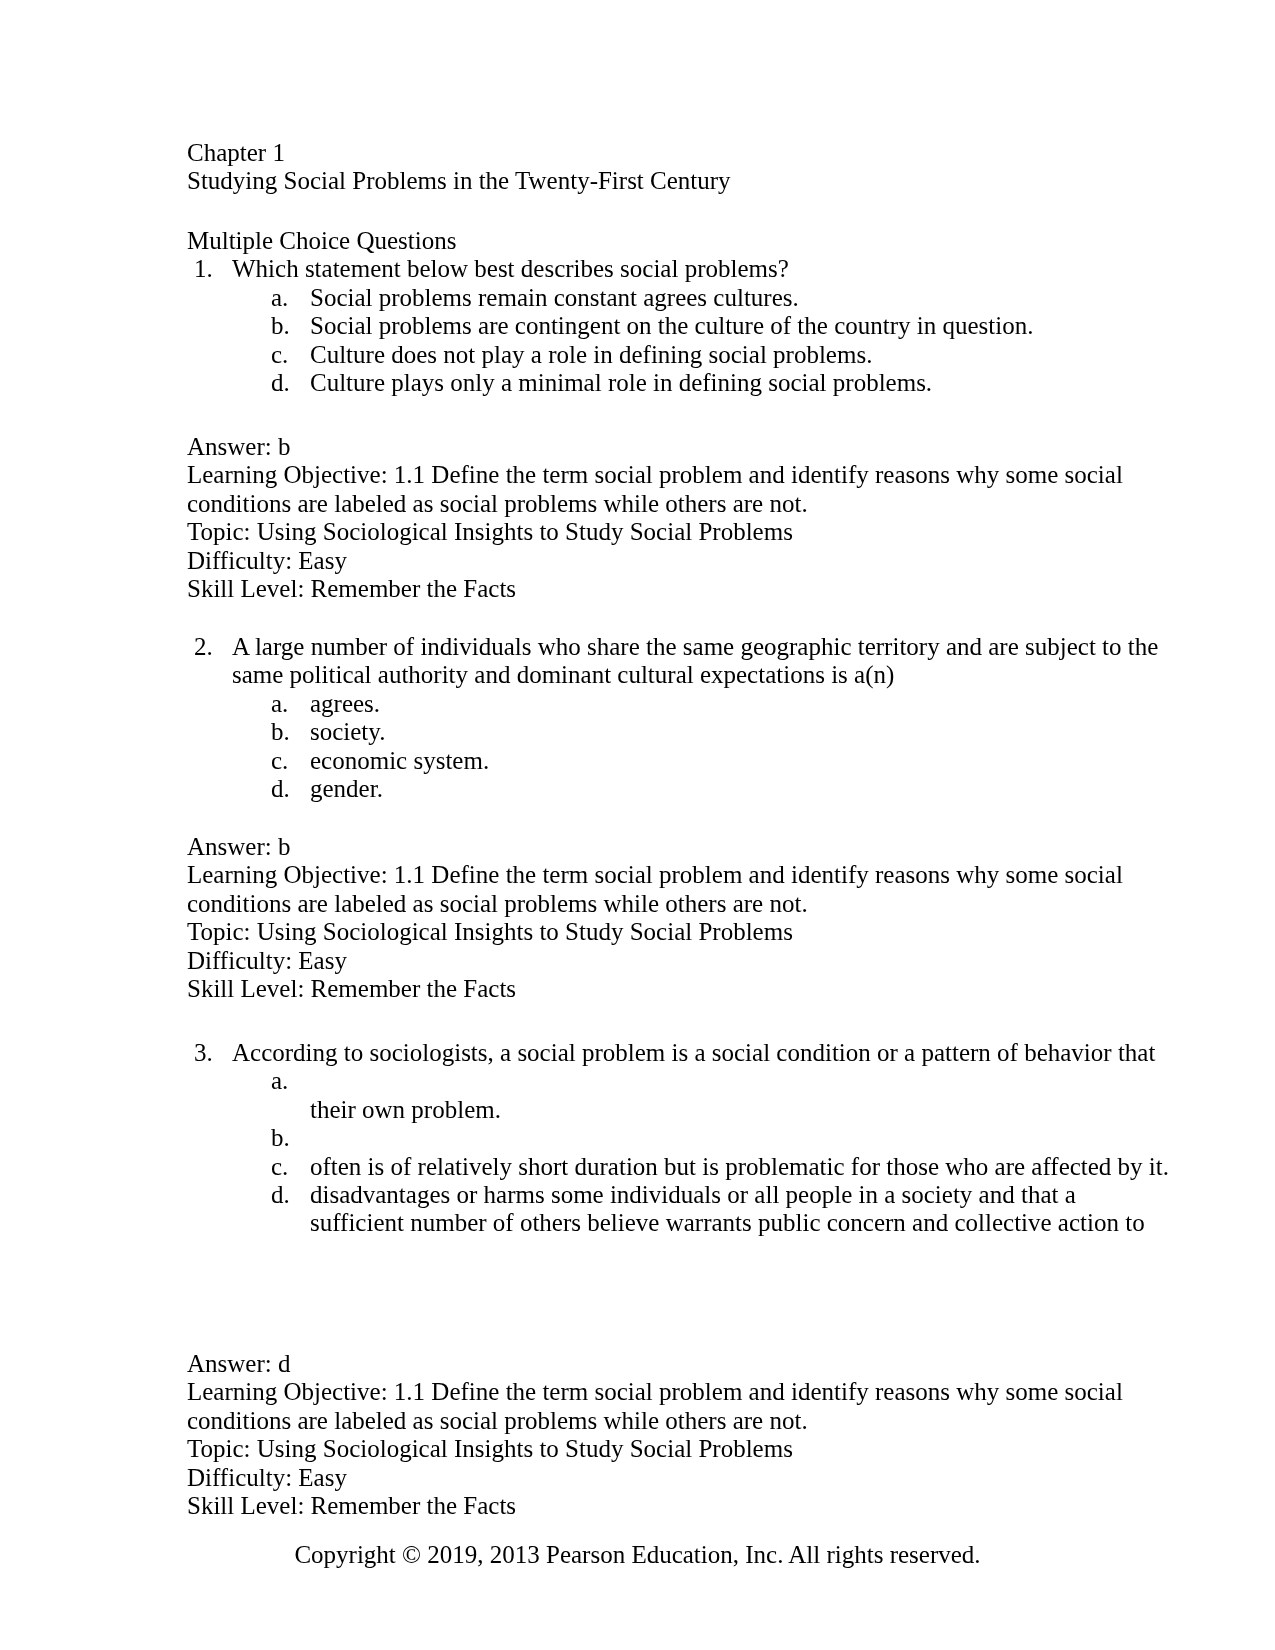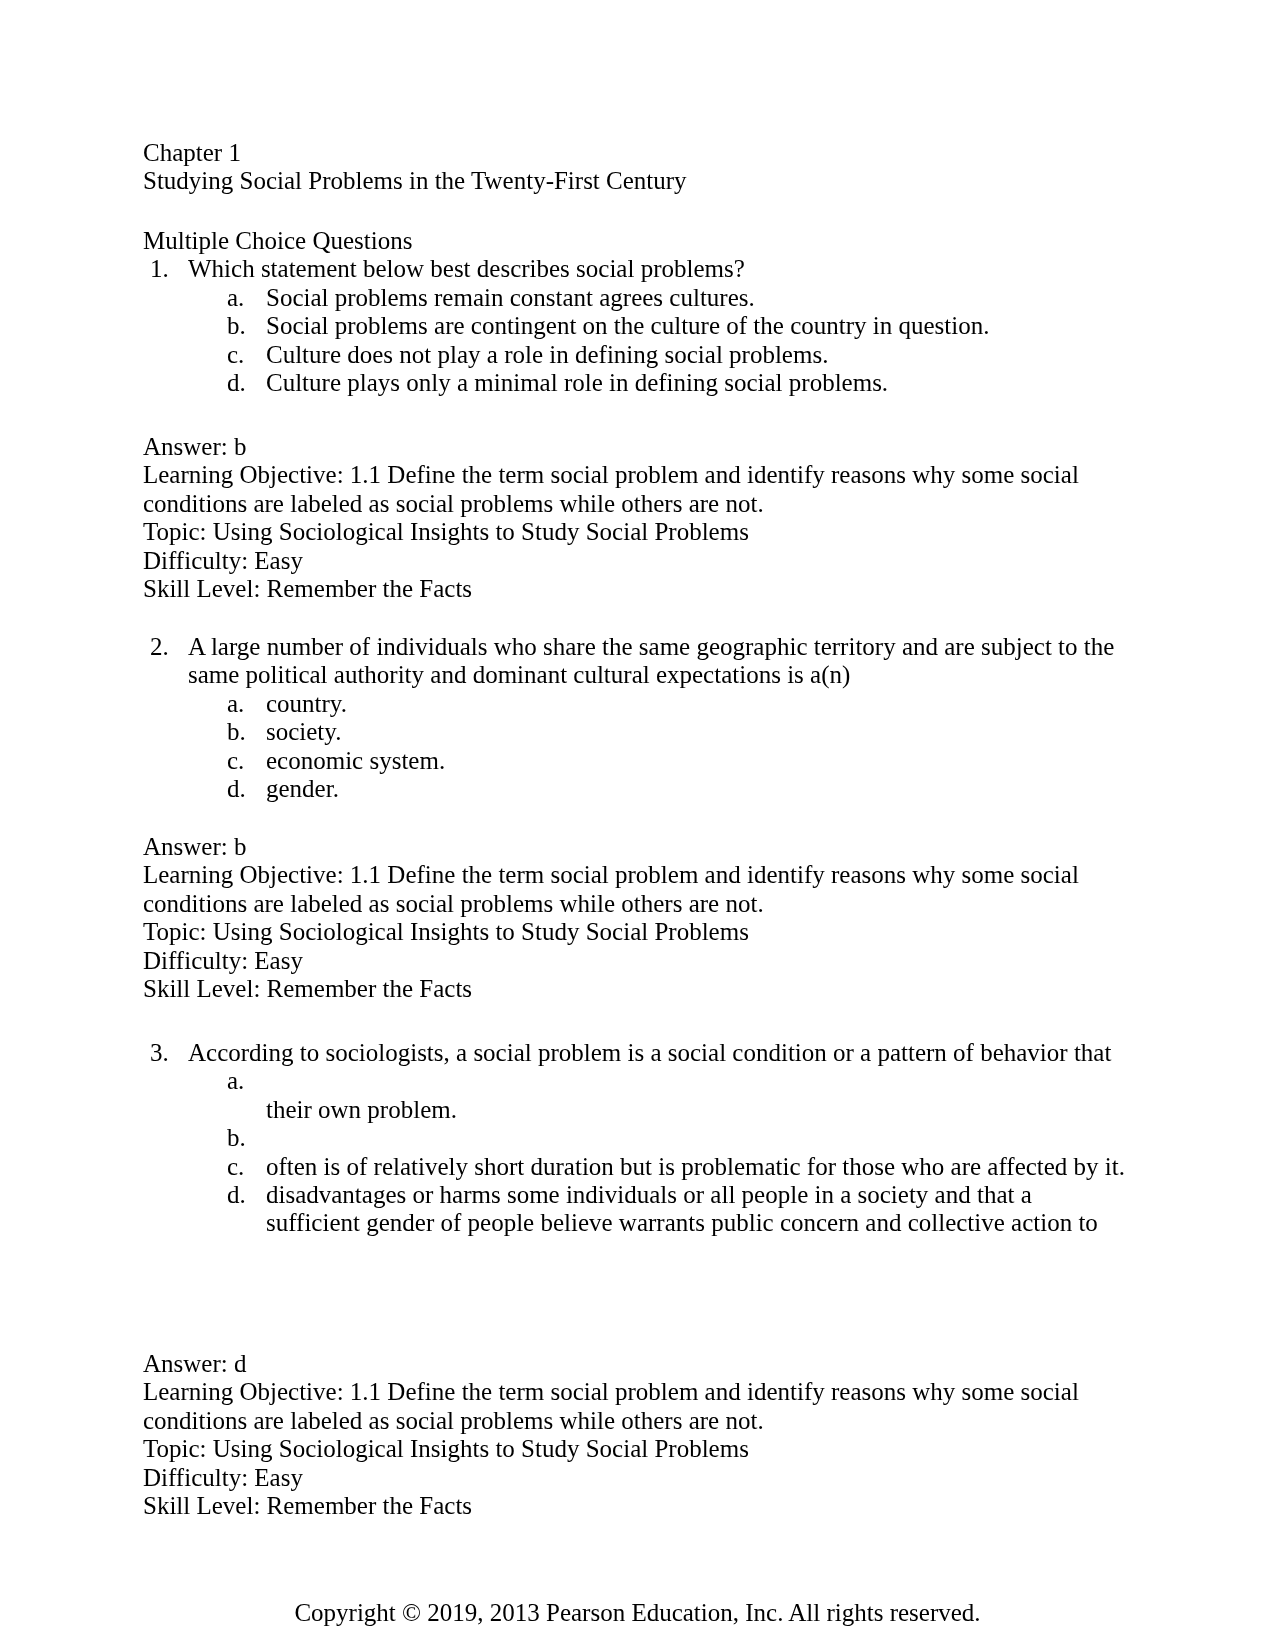--- a/index.html
+++ b/index.html
@@ -13,30 +13,30 @@
     overflow: hidden;
   }
   .block {
     position: absolute;
     left: 143px;
     width: 1080px;
     font-size: 25px;
     line-height: 28.4px;
     white-space: nowrap;
   }
-  .line { position: relative; height: 28.4px; }
+  .line { position: relative; height: 28.4px; margin-left: 44px; }
   
   .stem, .stemcont { padding-left: 45px; }
   .qnum { position: absolute; left: 7px; top: 0; }
   
   .opt, .optcont { padding-left: 123px; }
   .optletter { position: absolute; left: 84px; top: 0; }
   .footer {
     position: absolute;
-    top: 1599px;
+    top: 1541px;
     left: 0;
     width: 1275px;
     text-align: center;
     font-size: 25px;
     line-height: 28.4px;
   }
 </style>
 </head>
 <body>
 
@@ -81,21 +81,21 @@
   </div>
 
   <div class="block" style="top:633px">
     <div class="line stem">
       <span class="qnum">2.</span>
       <span>A large number of individuals who share the same geographic territory and are subject to the</span>
     </div>
     <div class="line stemcont">same political authority and dominant cultural expectations is a(n)</div>
     <div class="line opt">
       <span class="optletter">a.</span>
-      <span>country.</span>
+      <span>agrees.</span>
     </div>
     <div class="line opt">
       <span class="optletter">b.</span>
       <span>society.</span>
     </div>
     <div class="line opt">
       <span class="optletter">c.</span>
       <span>economic system.</span>
     </div>
     <div class="line opt">
@@ -126,21 +126,21 @@
       <span class="optletter">b.</span>
     </div>
     <div class="line opt">
       <span class="optletter">c.</span>
       <span>often is of relatively short duration but is problematic for those who are affected by it.</span>
     </div>
     <div class="line opt">
       <span class="optletter">d.</span>
       <span>disadvantages or harms some individuals or all people in a society and that a</span>
     </div>
-    <div class="line optcont">sufficient gender of people believe warrants public concern and collective action to</div>
+    <div class="line optcont">sufficient number of others believe warrants public concern and collective action to</div>
   </div>
 
   <div class="block" style="top:1350px">
     <div class="line">Answer: d</div>
     <div class="line">Learning Objective: 1.1 Define the term social problem and identify reasons why some social</div>
     <div class="line">conditions are labeled as social problems while others are not.</div>
     <div class="line">Topic: Using Sociological Insights to Study Social Problems</div>
     <div class="line">Difficulty: Easy</div>
     <div class="line">Skill Level: Remember the Facts</div>
   </div>

